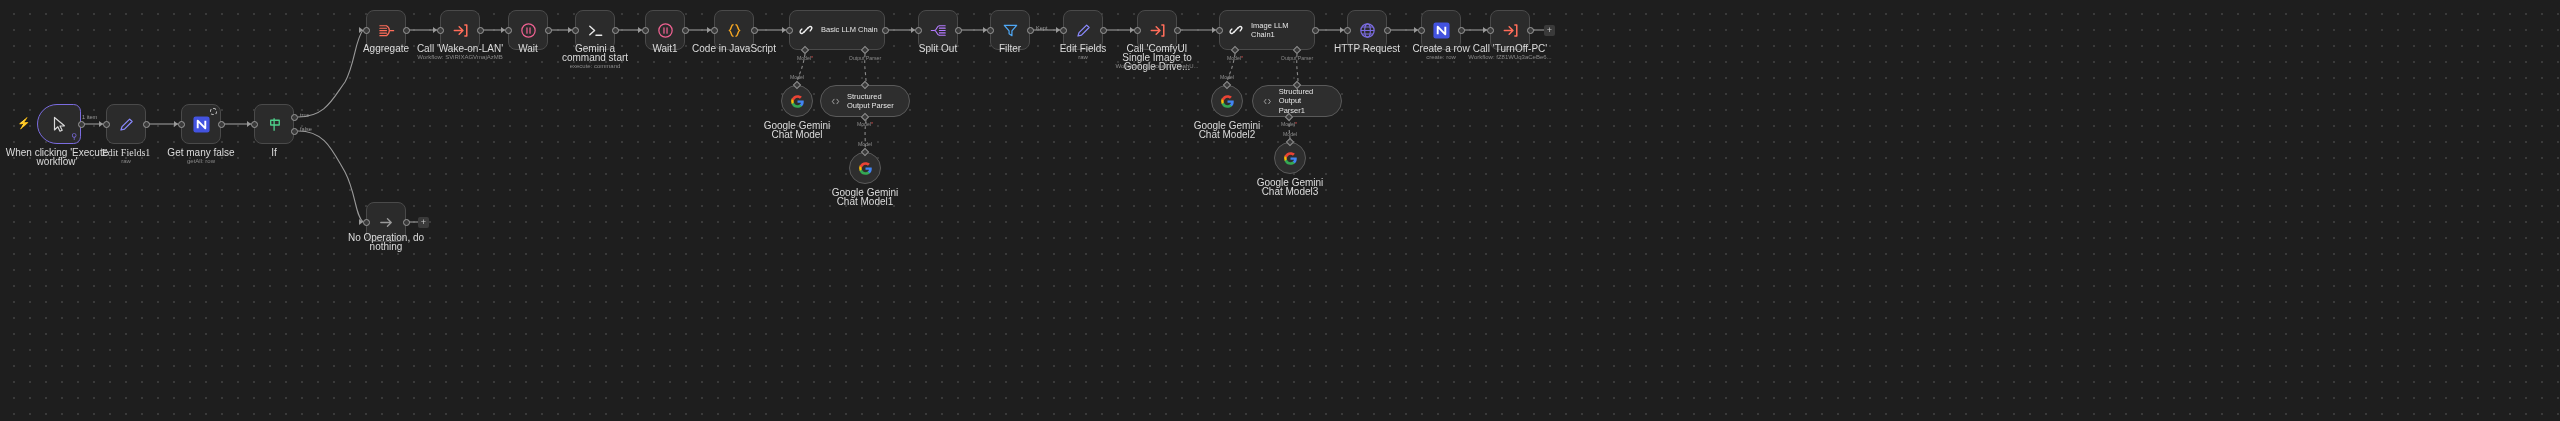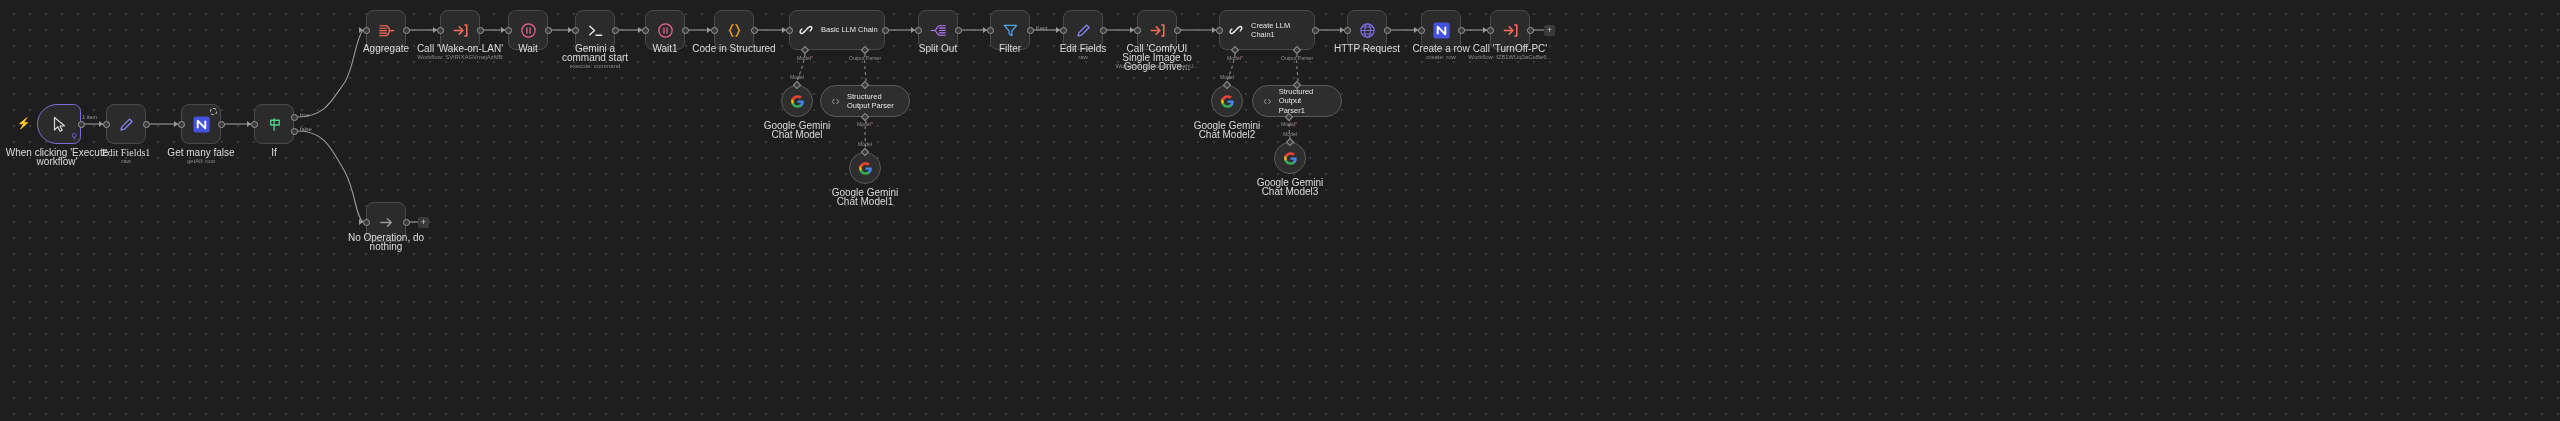--- a/index.html
+++ b/index.html
@@ -329,21 +329,21 @@
 
   <div class="arrow-in" style="left:707px; top:27px;"></div>
   <div class="node square" style="left:714px; top:10px;">
     <svg class="icon" width="19" height="19" viewBox="0 0 20 20">
       <path d="M8.4 4 C6.4 4 6.9 8.6 4.8 10 C6.9 11.4 6.4 16 8.4 16" fill="none" stroke="#f5a623" stroke-width="1.5" stroke-linecap="round"></path>
       <path d="M11.6 4 C13.6 4 13.1 8.6 15.2 10 C13.1 11.4 13.6 16 11.6 16" fill="none" stroke="#f5a623" stroke-width="1.5" stroke-linecap="round"></path>
     </svg>
   </div>
   <div class="port" style="left:710.5px; top:26.5px;"></div>
   <div class="port" style="left:751px; top:26.5px;"></div>
-  <div class="nlabel" style="left:689px; top:44px; width:90px;">Code in Structured</div>
+  <div class="nlabel" style="left:689px; top:44px; width:90px;">Code in JavaScript</div>
 
   <div class="arrow-in" style="left:782px; top:27px;"></div>
   <div class="node wide" style="left:789px; top:10px;">
     <svg class="icon" width="18" height="18" viewBox="0 0 20 20">
       <path d="M8.2 11.8 C6.6 13.4 5.2 14.6 3.9 13.3 C2.6 12 3.8 10.6 5.4 9" fill="none" stroke="#f0f0f0" stroke-width="1.5" stroke-linecap="round"></path>
       <path d="M11.8 8.2 C13.4 6.6 14.8 5.4 16.1 6.7 C17.4 8 16.2 9.4 14.6 11" fill="none" stroke="#f0f0f0" stroke-width="1.5" stroke-linecap="round"></path>
       <path d="M7.6 12.4 L12.4 7.6" stroke="#f0f0f0" stroke-width="1.5" stroke-linecap="round"></path>
     </svg>
     <span class="nlabel-inline">Basic LLM Chain</span>
   </div>
@@ -435,21 +435,21 @@
   <div class="nlabel" style="left:1112px; top:44px; width:90px;">Call 'ComfyUI Single Image to Google Drive...</div>
   <div class="nsub" style="left:1107px; top:63px; width:100px;">Workflow: VuCcea37TDbahU...</div>
 
   <div class="arrow-in" style="left:1212px; top:27px;"></div>
   <div class="node wide" style="left:1219px; top:10px;">
     <svg class="icon" width="18" height="18" viewBox="0 0 20 20">
       <path d="M8.2 11.8 C6.6 13.4 5.2 14.6 3.9 13.3 C2.6 12 3.8 10.6 5.4 9" fill="none" stroke="#f0f0f0" stroke-width="1.5" stroke-linecap="round"></path>
       <path d="M11.8 8.2 C13.4 6.6 14.8 5.4 16.1 6.7 C17.4 8 16.2 9.4 14.6 11" fill="none" stroke="#f0f0f0" stroke-width="1.5" stroke-linecap="round"></path>
       <path d="M7.6 12.4 L12.4 7.6" stroke="#f0f0f0" stroke-width="1.5" stroke-linecap="round"></path>
     </svg>
-    <span class="nlabel-inline" style="max-width:58px;">Create LLM Chain1</span>
+    <span class="nlabel-inline" style="max-width:58px;">Image LLM Chain1</span>
   </div>
   <div class="port" style="left:1215.5px; top:26.5px;"></div>
   <div class="port" style="left:1312px; top:26.5px;"></div>
   <div class="diamond" style="left:1232px; top:47px;"></div>
   <div class="diamond" style="left:1294px; top:47px;"></div>
   <div class="sub-port-label" style="left:1216px; top:55px; width:38px;"><span>Model</span><span class="req">*</span></div>
   <div class="sub-port-label" style="left:1274px; top:55px; width:46px;">Output Parser</div>
 
   <div class="node circle" style="left:1211px; top:85px;">
     <svg class="icon" width="15" height="15" viewBox="0 0 24 24">

